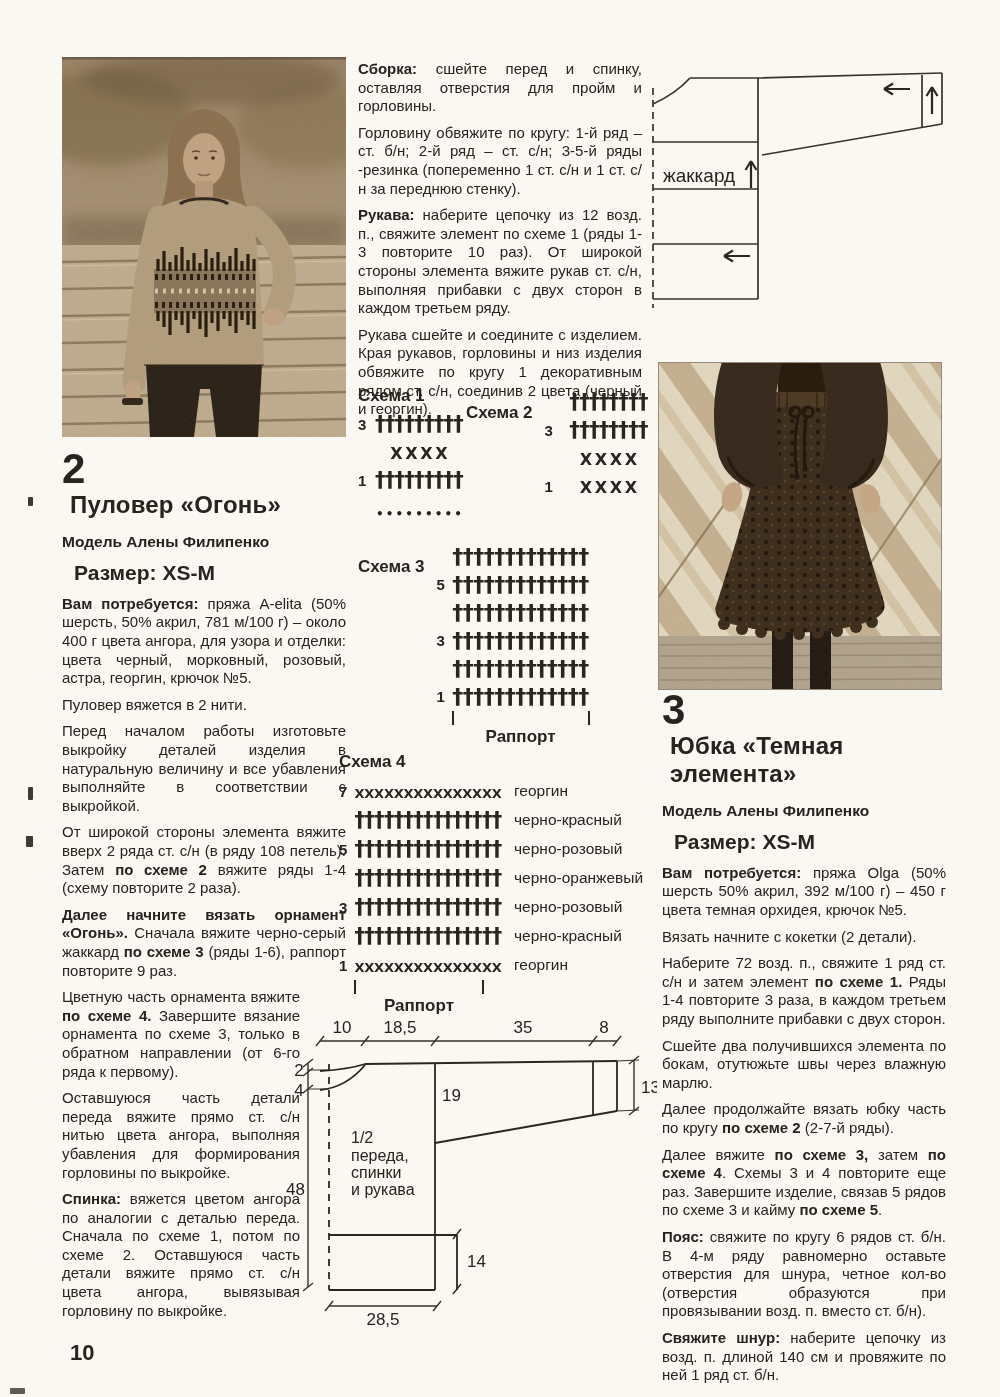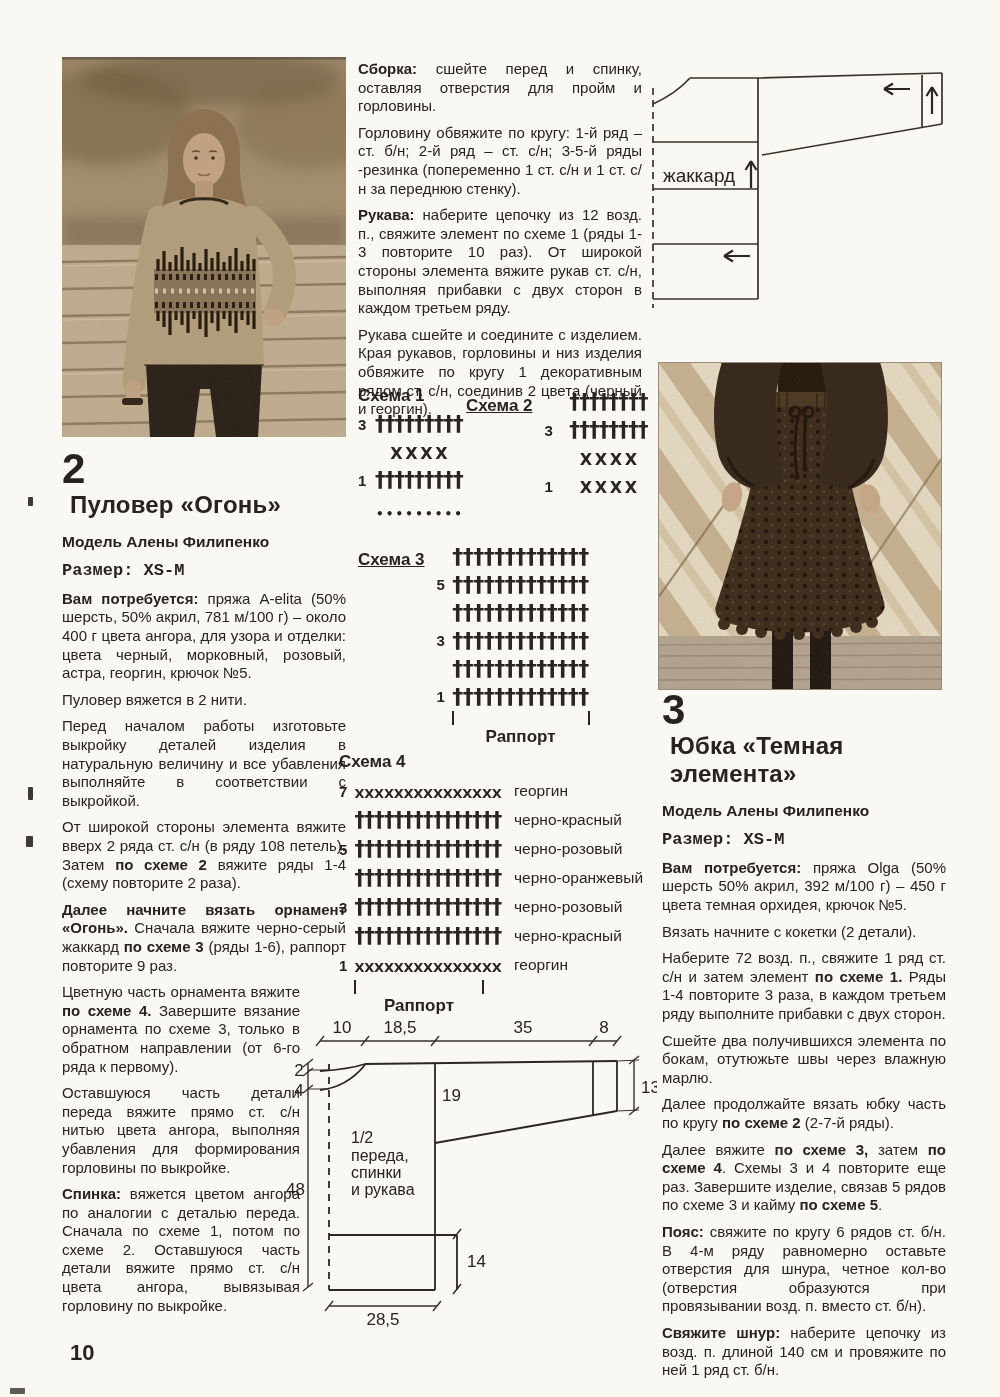--- a/index.html
+++ b/index.html
@@ -12,31 +12,31 @@
   .col{position:absolute;}
   .col-left{left:62px;top:57px;width:284px;}
   .col-mid-text{left:358px;top:60px;width:284px;}
   .col-right-text{left:662px;top:690px;width:284px;}
   p.para{margin:0 0 8px;text-align:justify;font-size:15px;line-height:1.24;}
   p.para.narrow{width:238px;}
   .b{font-weight:bold;}
   .art-num{font-size:42px;font-weight:bold;line-height:.95;margin:12px 0 2px;}
   .art-title{font-size:24px;font-weight:bold;margin:0 8px 14px;letter-spacing:.2px;}
   .art-model{font-weight:bold;font-size:15.5px;margin:0 0 10px;}
-  .art-size{font-weight:bold;font-size:17px;margin:0 0 10px;font-family:Liberation Mono, monospace;}
+  .art-size{font-weight:bold;font-size:21px;margin:0 12px 10px;}
   .pagenum{position:absolute;left:70px;top:1340px;font-size:22px;font-weight:bold;}
   
   .photo{display:block;}
   .photo-pullover{width:284px;height:380px;}
   .photo-skirt{position:absolute;left:658px;top:362px;width:284px;height:328px;}
   
   .scheme{position:absolute;}
   .scheme-title{font-weight:bold;font-size:17px;white-space:nowrap;}
   .t-left{display:flex;gap:12px;}
-  .t-left .scheme-title{margin-top:12px;text-decoration:underline;}
+  .t-left .scheme-title{margin-top:19px;}
   .chart{margin-top:4px;}
   .srow{display:flex;align-items:flex-end;height:28px;}
   .rlbl{width:15px;font-weight:bold;font-size:15px;line-height:26px;flex:none;}
   .syms{display:flex;justify-content:center;}
   .sym{display:inline-block;text-align:center;color:#2b2420;
        font-family:"DejaVu Sans","Liberation Sans",sans-serif;}
   .sym-dc{width:9.8px;font-size:21px;font-weight:600;line-height:27px;}
   .sym-x{width:15px;font-size:16px;font-weight:bold;line-height:24px;}
   .sym-dot{width:9.8px;font-size:12px;font-weight:bold;line-height:16px;}
   .s1 .syms{width:92px;}

